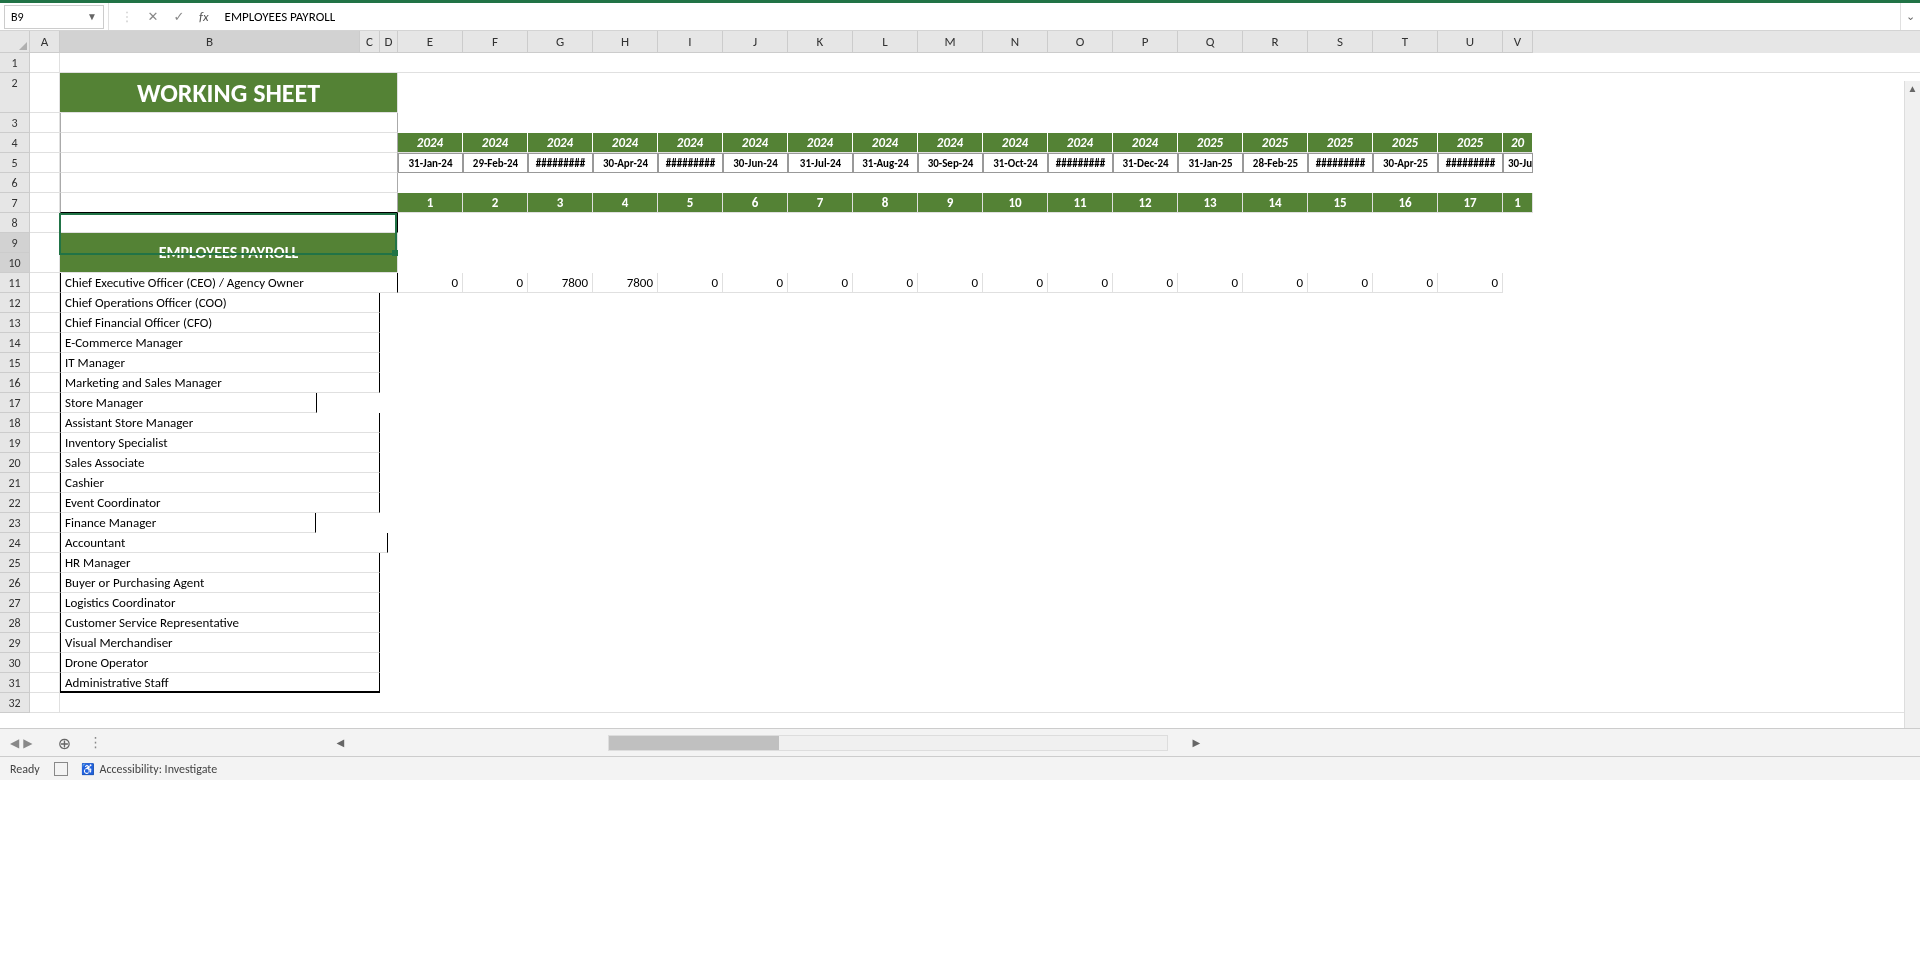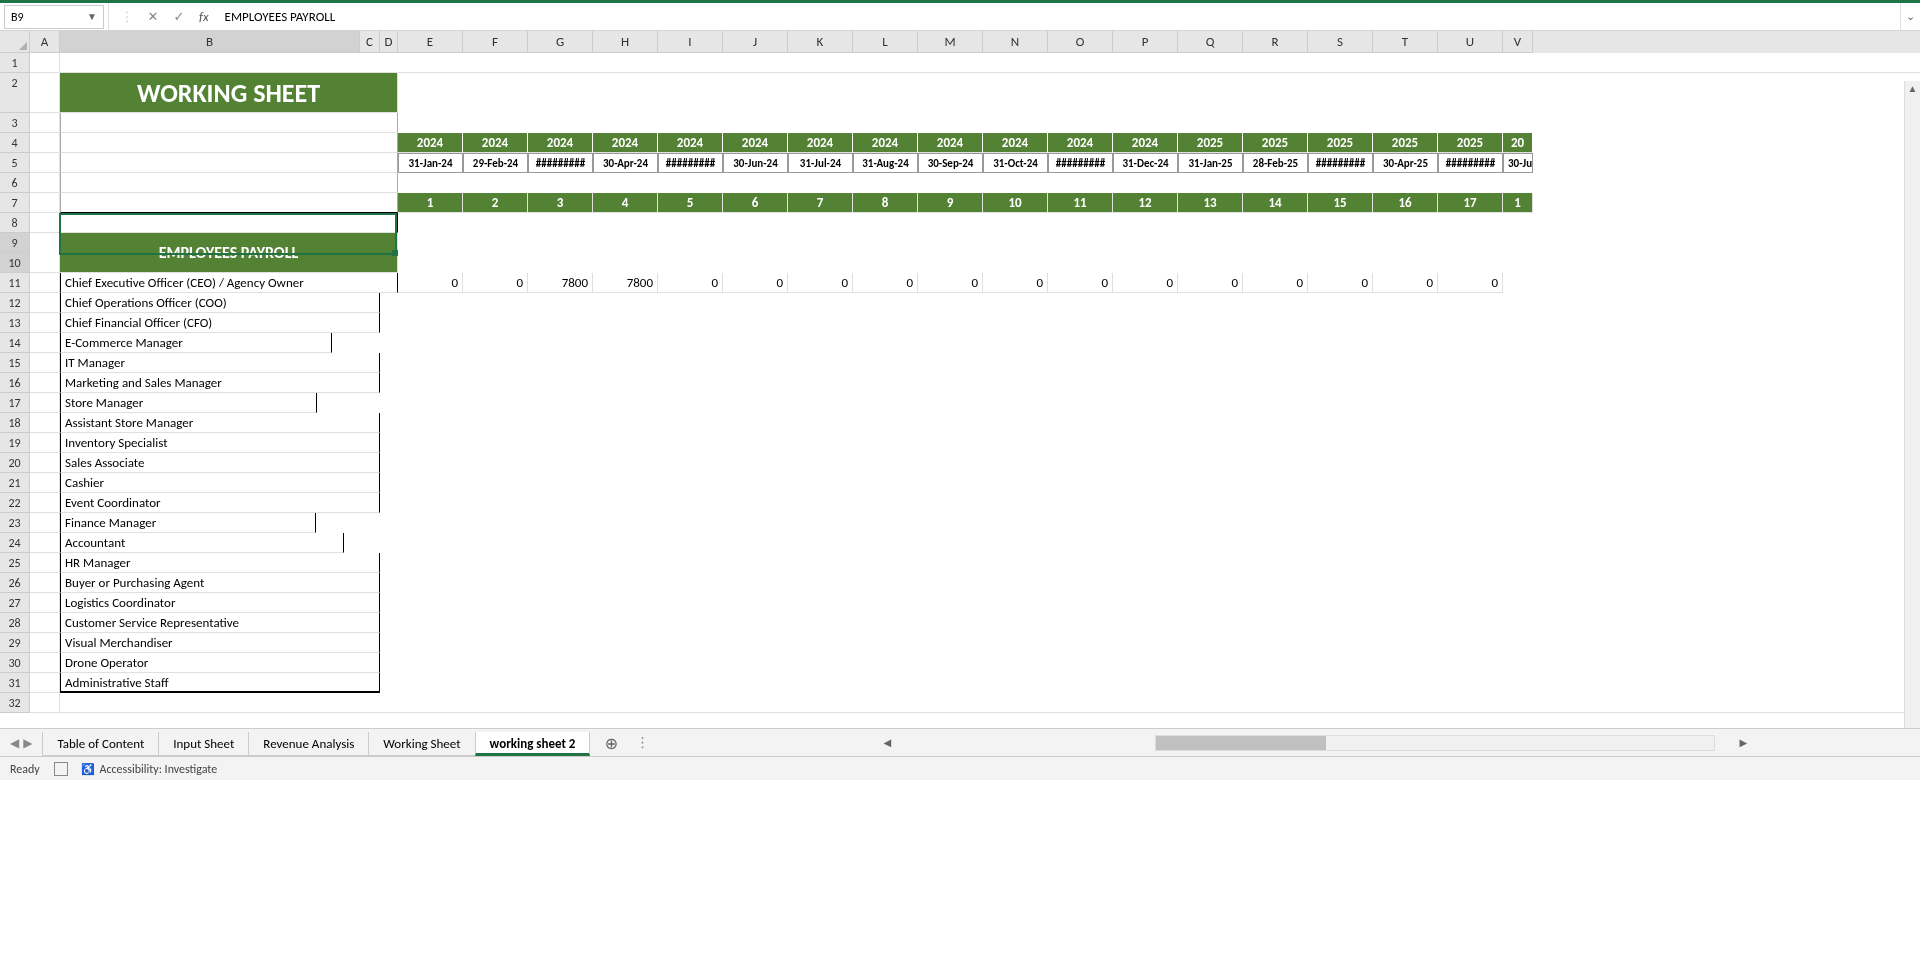--- a/index.html
+++ b/index.html
@@ -172,20 +172,21 @@
   text-align: center;
   line-height: 40px;
   height: 40px;
 }
 .year-cell {
   background: #548235;
   color: #fff;
   font-weight: bold;
   text-align: center;
   border-right: 1px solid #fff;
+  font-style: italic;
 }
 .date-cell {
   background: #fff;
   color: #000;
   font-weight: bold;
   text-align: center;
   border: 1px solid #999;
 }
 .month-num-cell {
   background: #548235;
@@ -575,21 +576,21 @@
         <div class="row">
           <div class="cell" style="width: 30px;"></div>
           <div class="cell role-cell" style="width: 320px;">Chief Operations Officer (COO)</div>
         </div>
         <div class="row">
           <div class="cell" style="width: 30px;"></div>
           <div class="cell role-cell" style="width: 320px;">Chief Financial Officer (CFO)</div>
         </div>
         <div class="row">
           <div class="cell" style="width: 30px;"></div>
-          <div class="cell role-cell" style="width: 272px;">E-Commerce Manager</div>
+          <div class="cell role-cell" style="width: 320px;">E-Commerce Manager</div>
         </div>
         <div class="row">
           <div class="cell" style="width: 30px;"></div>
           <div class="cell role-cell" style="width: 320px;">IT Manager</div>
         </div>
         <div class="row">
           <div class="cell" style="width: 30px;"></div>
           <div class="cell role-cell" style="width: 320px;">Marketing and Sales Manager</div>
         </div>
         <div class="row">
@@ -615,21 +616,21 @@
         <div class="row">
           <div class="cell" style="width: 30px;"></div>
           <div class="cell role-cell" style="width: 320px;">Event Coordinator</div>
         </div>
         <div class="row">
           <div class="cell" style="width: 30px;"></div>
           <div class="cell role-cell" style="width: 256px;">Finance Manager</div>
         </div>
         <div class="row">
           <div class="cell" style="width: 30px;"></div>
-          <div class="cell role-cell" style="width: 284px;">Accountant</div>
+          <div class="cell role-cell" style="width: 328px;">Accountant</div>
         </div>
         <div class="row">
           <div class="cell" style="width: 30px;"></div>
           <div class="cell role-cell" style="width: 320px;">HR Manager</div>
         </div>
         <div class="row">
           <div class="cell" style="width: 30px;"></div>
           <div class="cell role-cell" style="width: 320px;">Buyer or Purchasing Agent</div>
         </div>
         <div class="row">
@@ -661,27 +662,20 @@
   <div class="v-scroll">
     <div class="v-scroll-arrow">▲</div>
   </div>
 </div>
 
 <div class="sheet-bar">
   <div class="sheet-nav">
     <span>◀</span>
     <span>▶</span>
   </div>
-  <div class="sheet-tabs" id="sheetTabs">
-      <div class="sheet-tab">Table of Content</div>
-      <div class="sheet-tab">Input Sheet</div>
-      <div class="sheet-tab">Revenue Analysis</div>
-      <div class="sheet-tab">Working Sheet</div>
-      <div class="sheet-tab active">working sheet 2</div>
-    </div>
   <div class="add-sheet">⊕</div>
   <span style="margin-left:10px;color:#888;">⋮</span>
   <div style="flex:0 0 230px;"></div>
   <span class="h-scroll-arrow">◀</span>
   <div class="h-scroll-track">
     <div class="h-scroll-thumb"></div>
   </div>
   <span class="h-scroll-arrow">▶</span>
 </div>
 

